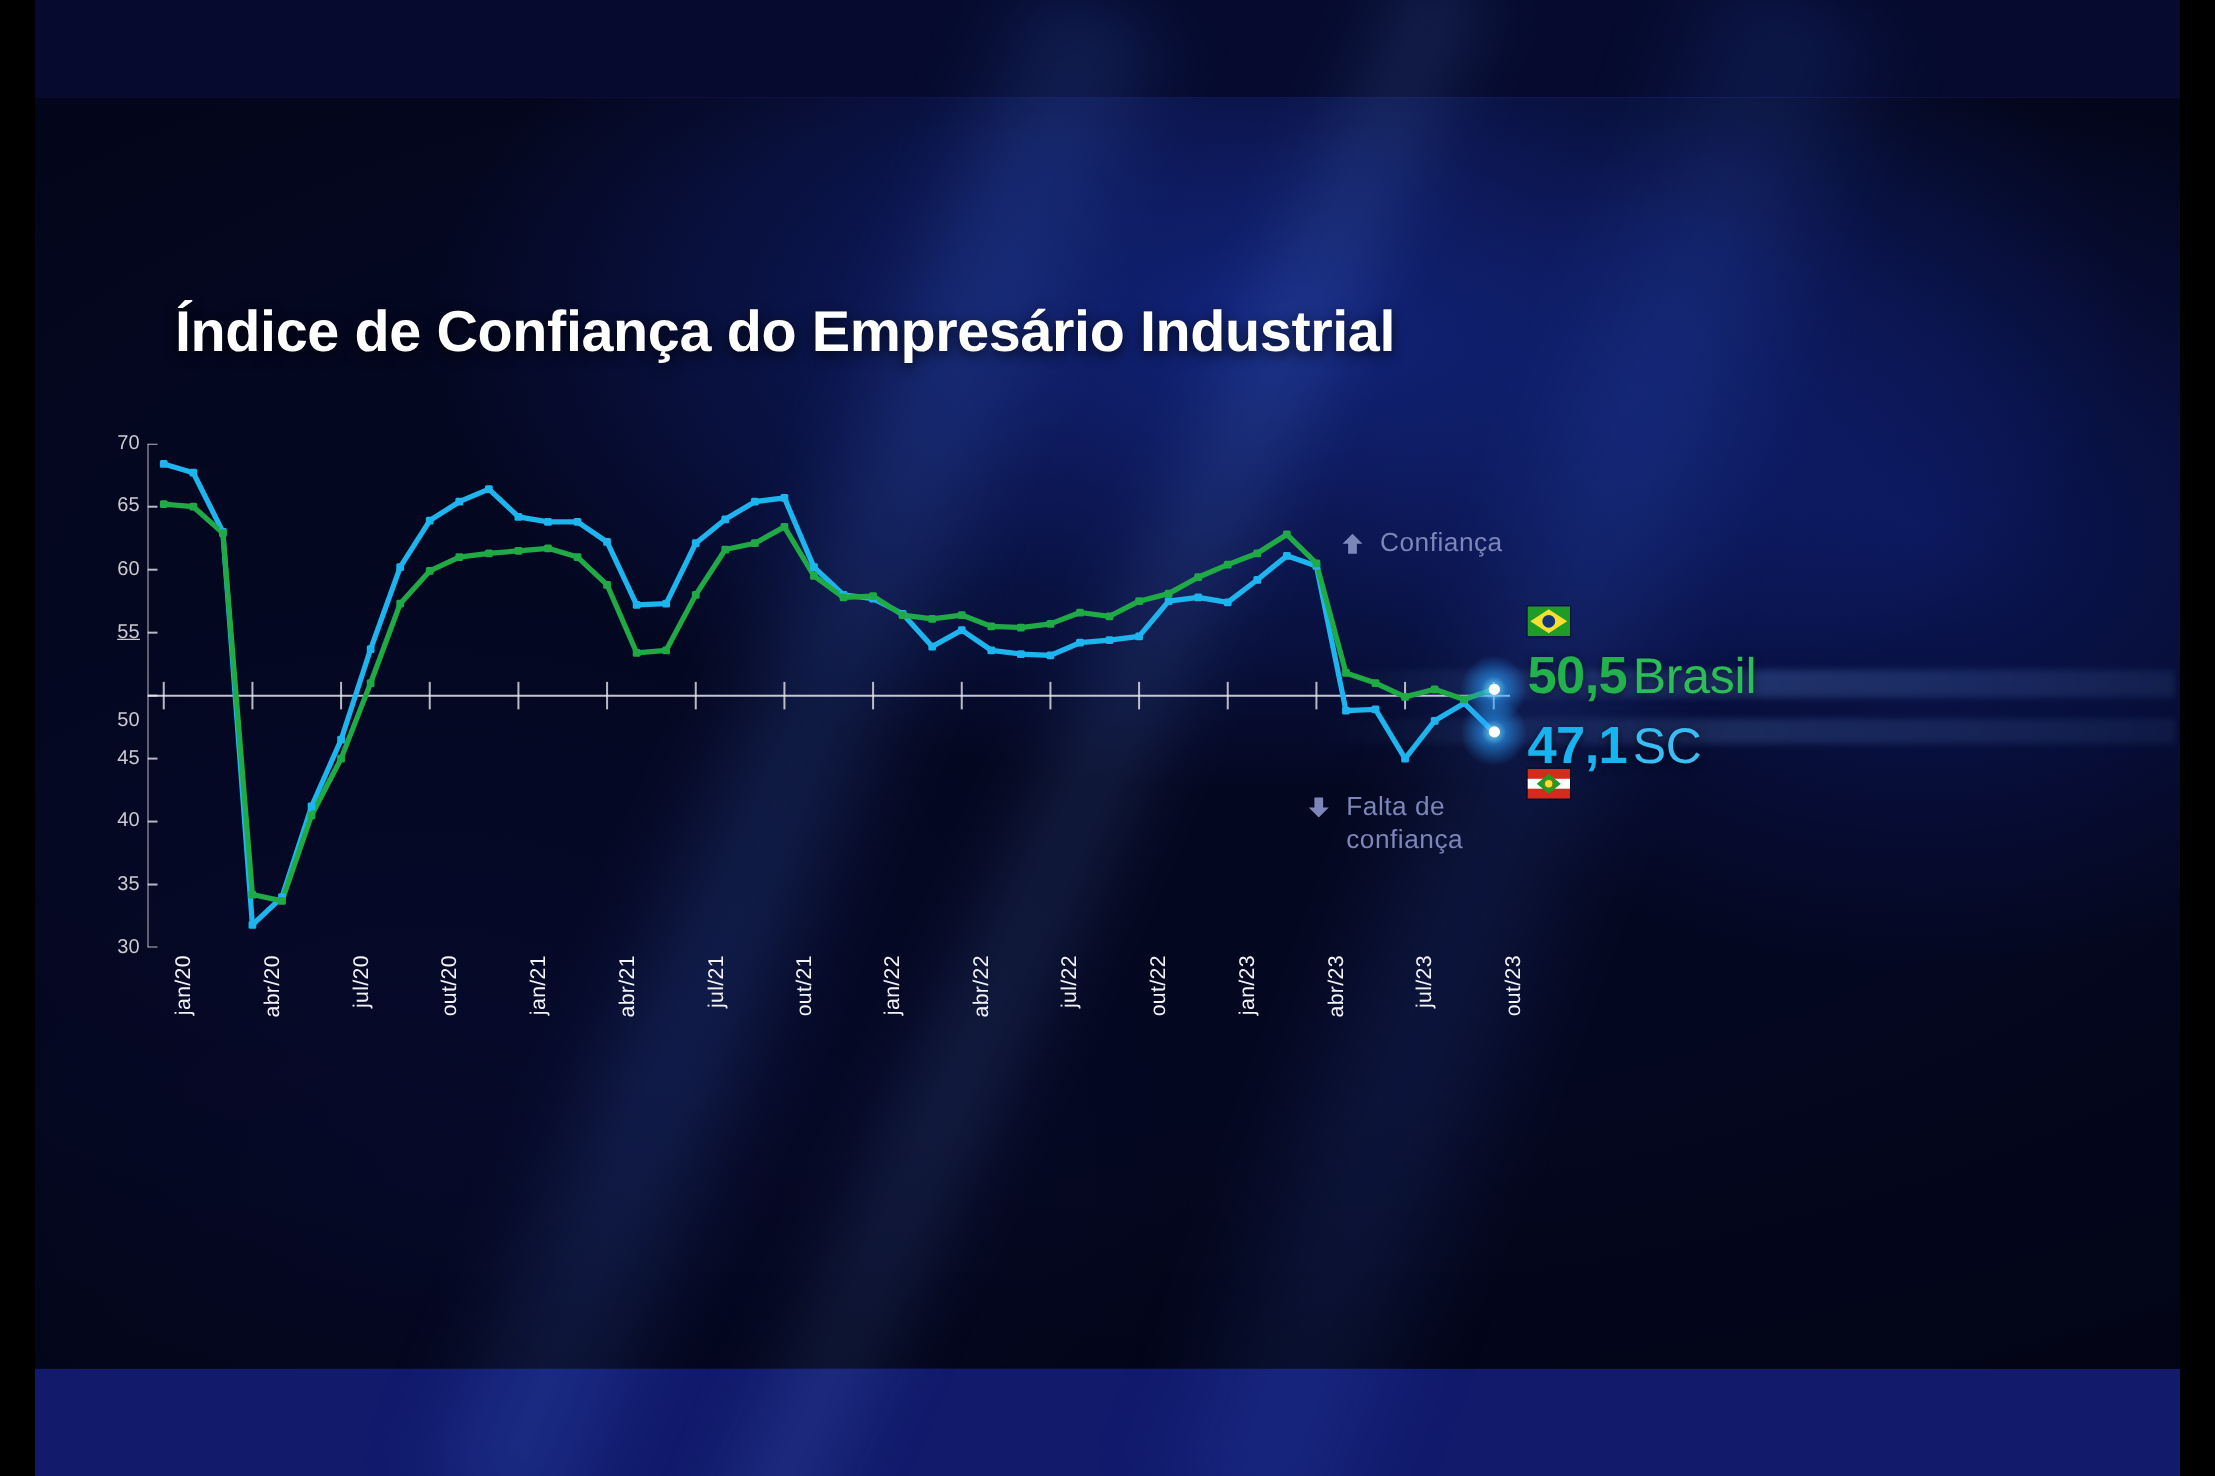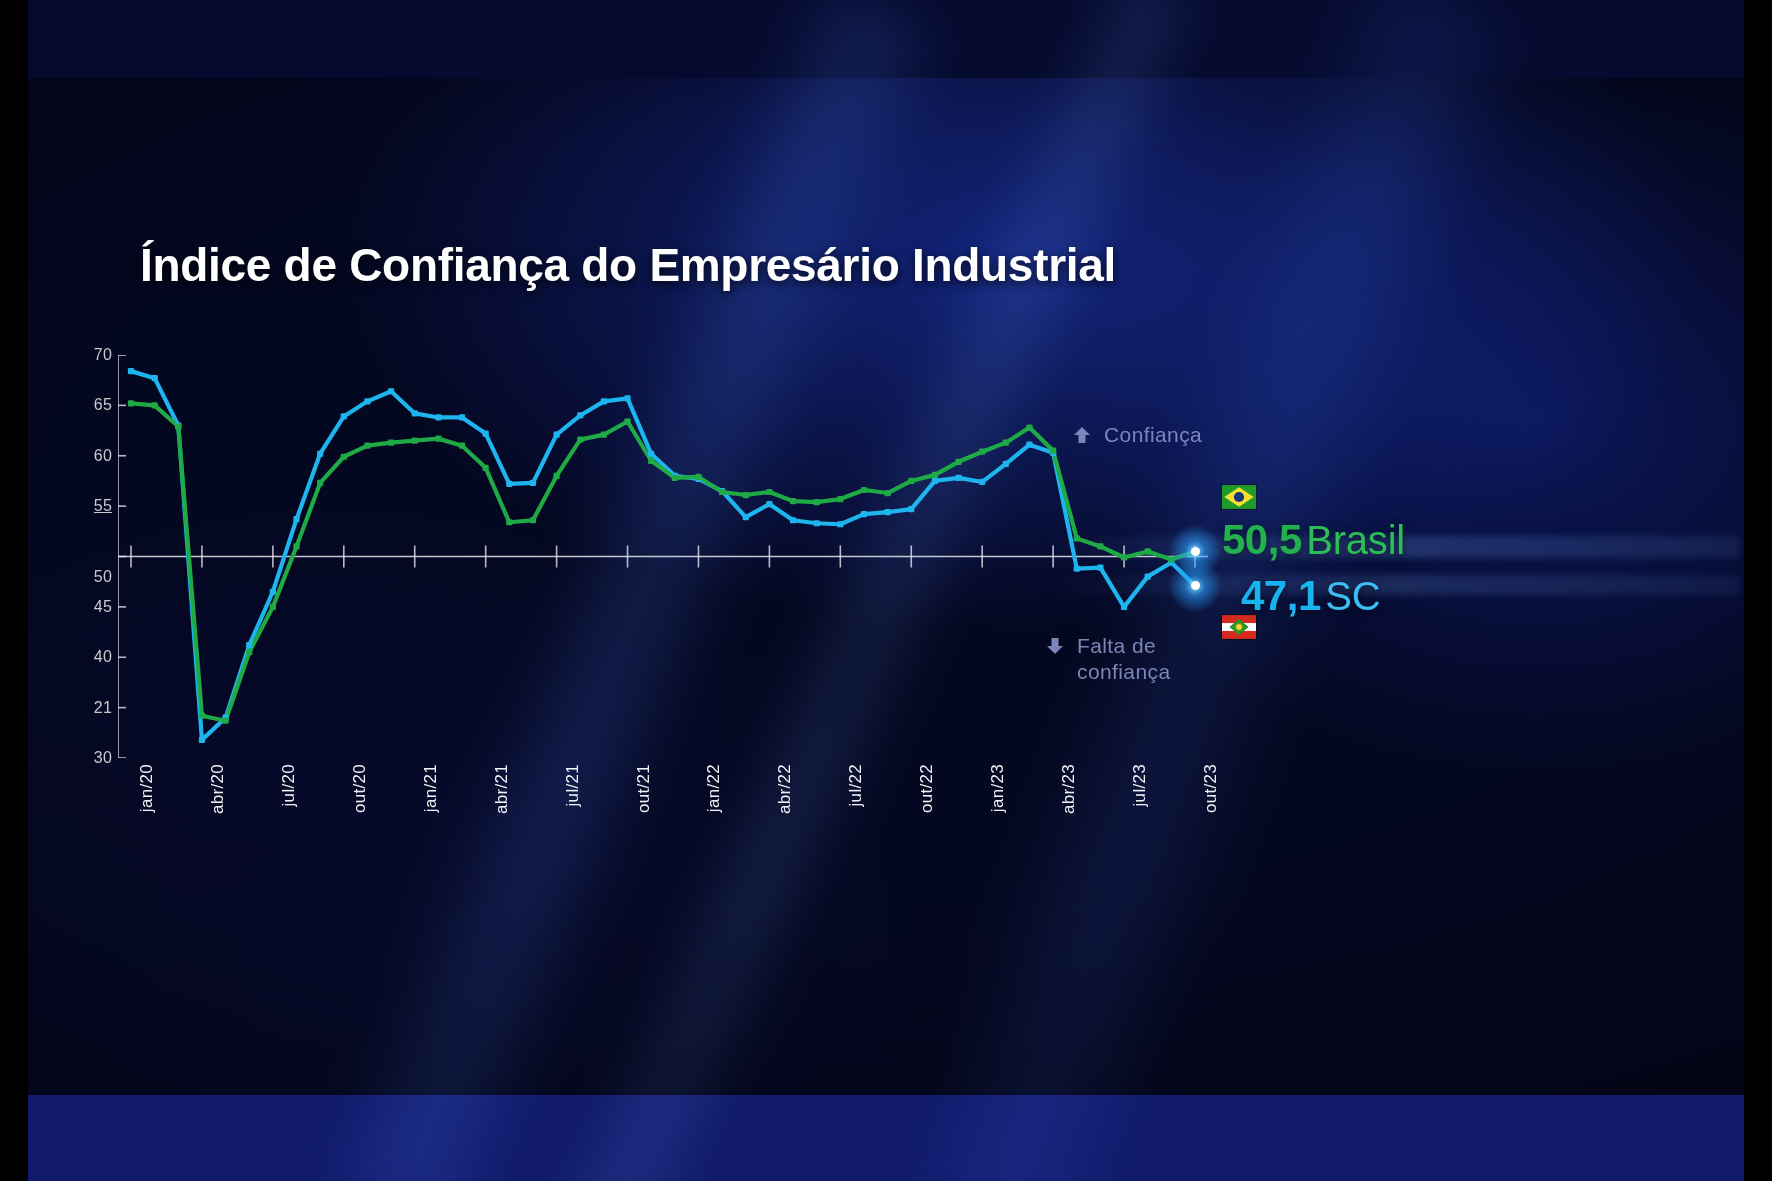--- a/index.html
+++ b/index.html
@@ -70,21 +70,21 @@
   .down-label{left:1077px;top:633px;width:160px;}
   .arrow{position:absolute;left:-32px;top:3px;width:20px;height:20px;}
 
   .valrow{position:absolute;z-index:25;white-space:nowrap;}
   #row-br{left:1222px;top:516px;}
   #row-sc{left:1222px;top:572px;}
   .bignum{font-size:42px;font-weight:bold;letter-spacing:-.5px;}
   .biglabel{font-size:40px;font-weight:400;letter-spacing:-.2px;margin-top:40px;}
   .br .bignum{color:#22b14c;text-shadow:0 2px 8px rgba(0,0,0,.6);}
   .br .biglabel{color:#2bbd56;text-shadow:0 2px 8px rgba(0,0,0,.6);}
-  .sc .bignum{color:#18b4f0;text-shadow:0 2px 8px rgba(0,0,0,.6);margin-left:19px;}
+  .sc .bignum{color:#18b4f0;text-shadow:0 2px 8px rgba(0,0,0,.6);}
   .sc .biglabel{color:#39bdf2;text-shadow:0 2px 8px rgba(0,0,0,.6);}
 
   .flag{position:absolute;z-index:26;width:34px;height:24px;border:1px solid rgba(0,0,0,.35);}
   #flag-br{left:1221px;top:484px;}
   #flag-sc{left:1221px;top:614px;}
 
   
   .glow{position:absolute;z-index:24;width:54px;height:54px;border-radius:50%;pointer-events:none;}
   .glow i{position:absolute;left:50%;top:50%;width:9px;height:9px;margin:-4.5px 0 0 -4.5px;border-radius:50%;background:#ffffff;}
   #glow-br{left:1167px;top:516px;background:radial-gradient(circle,rgba(120,220,255,.95) 0%,rgba(40,160,255,.55) 26%,rgba(20,90,220,0) 70%);}
@@ -116,21 +116,21 @@
   <div id="band2" class="band"></div>
 
   <div id="yaxis">
       <div class="ytick" style="top: 0px;">70</div>
       <div class="ytick" style="top: 50.375px;">65</div>
       <div class="ytick" style="top: 100.75px;">60</div>
       <div class="ytick" style="top: 151.125px; text-decoration: underline;">55</div>
       <div class="ytick" style="top: 201.5px; margin-top: 20px;">50</div>
       <div class="ytick" style="top: 251.875px;">45</div>
       <div class="ytick" style="top: 302.25px;">40</div>
-      <div class="ytick" style="top: 352.625px;">21</div>
+      <div class="ytick" style="top: 352.625px;">35</div>
       <div class="ytick" style="top: 403px; text-align: right;">30</div>
     </div>
   <div id="plot">
     <svg id="plotsvg" width="1090" height="403">
         <path d="M0 0 L0 403" stroke="#d8d8e0" stroke-width="1.6" fill="none" opacity=".85"></path>
         <line x1="0" y1="0" x2="8" y2="0" stroke="#d8d8e0" stroke-width="1.6" opacity=".85"></line>
         <line x1="0" y1="50.375" x2="8" y2="50.375" stroke="#d8d8e0" stroke-width="1.6" opacity=".85"></line>
         <line x1="0" y1="100.75" x2="8" y2="100.75" stroke="#d8d8e0" stroke-width="1.6" opacity=".85"></line>
         <line x1="0" y1="151.125" x2="8" y2="151.125" stroke="#d8d8e0" stroke-width="1.6" opacity=".85"></line>
         <line x1="0" y1="201.5" x2="8" y2="201.5" stroke="#d8d8e0" stroke-width="1.6" opacity=".85"></line>

